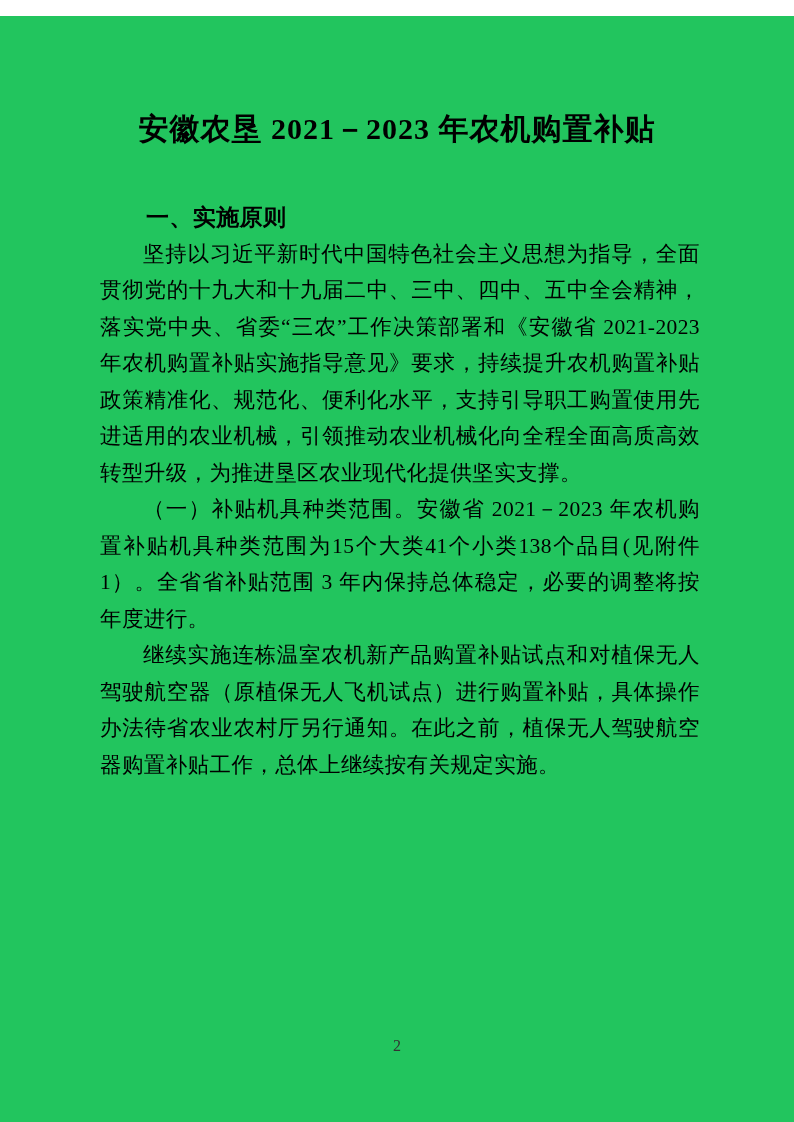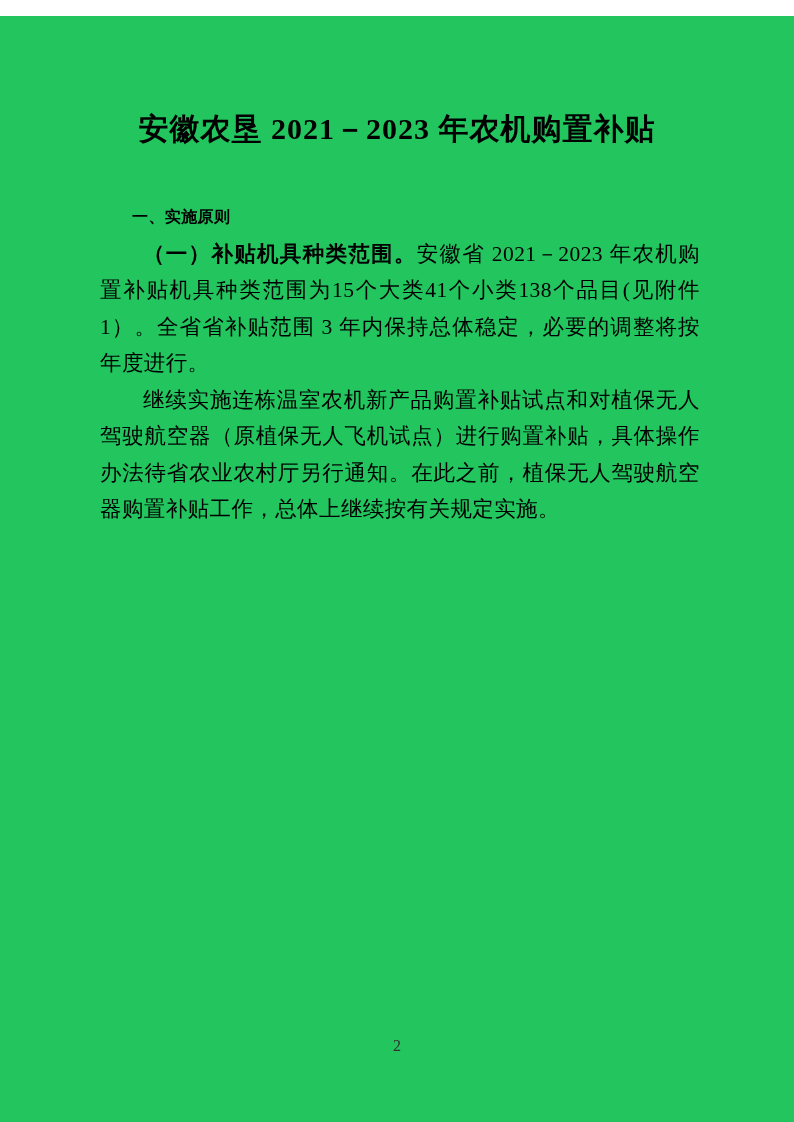--- a/index.html
+++ b/index.html
@@ -36,29 +36,29 @@
     letter-spacing: 0.4px;
     text-align: justify;
     color: #000000;
   }
   .para {
     margin: 0;
     text-indent: 2em;
   }
   .section-heading {
     margin: 0;
-    font-size: 16px;
+    font-size: 23px;
     line-height: 36.5px;
     text-indent: 2em;
     font-weight: bold;
     font-family: "Liberation Sans", "DejaVu Sans", sans-serif;
     letter-spacing: 0.4px;
   }
   .para-lead {
-    font-weight: bold;
+    font-weight: normal;
     font-family: "Liberation Sans", "DejaVu Sans", sans-serif;
   }
   .page-footer {
     position: absolute;
     left: 0;
     top: 1020px;
     width: 100%;
     text-align: center;
     font-size: 16px;
     line-height: 20px;
@@ -72,20 +72,21 @@
 
   <h1 class="doc-title">
     <span class="title-line">安徽农垦 2021－2023 年农机购置补贴</span>
   </h1>
 
   <div class="doc-body">
 
 
     <h2 class="section-heading">一、实施原则</h2>
 
+    <p class="para">坚持以习近平新时代中国特色社会主义思想为指导，全面贯彻党的十九大和十九届二中、三中、四中、五中全会精神，落实党中央、省委“三农”工作决策部署和《安徽省 2021-2023 年农机购置补贴实施指导意见》要求，持续提升农机购置补贴政策精准化、规范化、便利化水平，支持引导职工购置使用先进适用的农业机械，引领推动农业机械化向全程全面高质高效转型升级，为推进垦区农业现代化提供坚实支撑。</p>
 
 
     <p class="para"><span class="para-lead">（一）补贴机具种类范围。</span><span>安徽省 2021－2023 年农机购置补贴机具种类范围为15个大类41个小类138个品目(见附件 1）。全省省补贴范围 3 年内保持总体稳定，必要的调整将按年度进行。</span></p>
 
     <p class="para">继续实施连栋温室农机新产品购置补贴试点和对植保无人驾驶航空器（原植保无人飞机试点）进行购置补贴，具体操作办法待省农业农村厅另行通知。在此之前，植保无人驾驶航空器购置补贴工作，总体上继续按有关规定实施。</p>
 
   </div>
 
   <div class="page-footer">
     <span>2</span>

